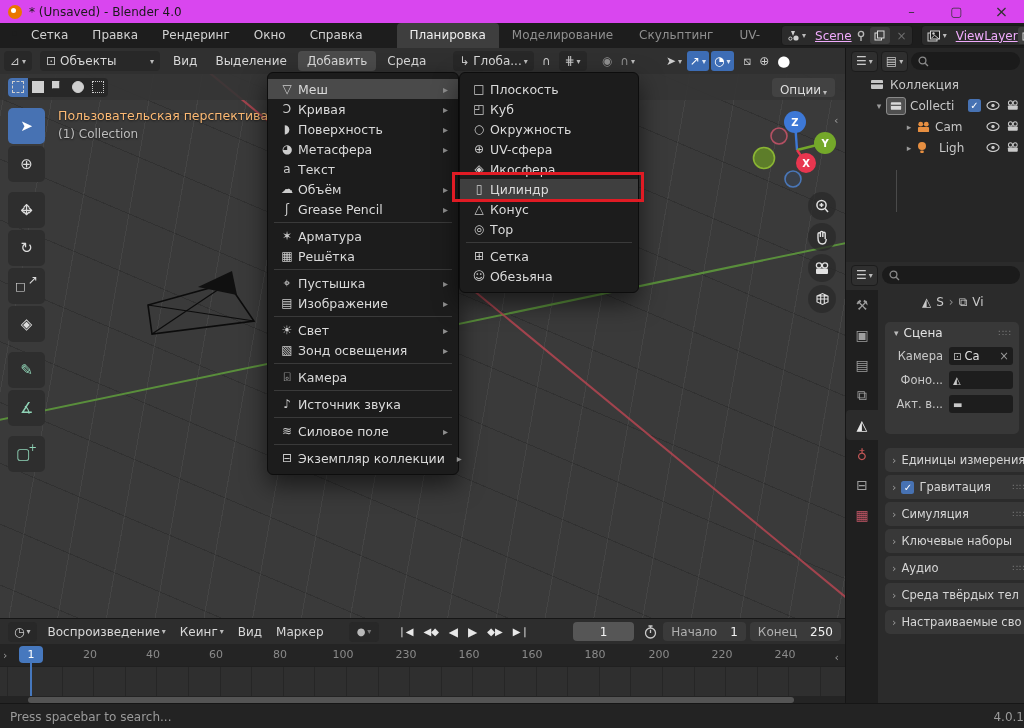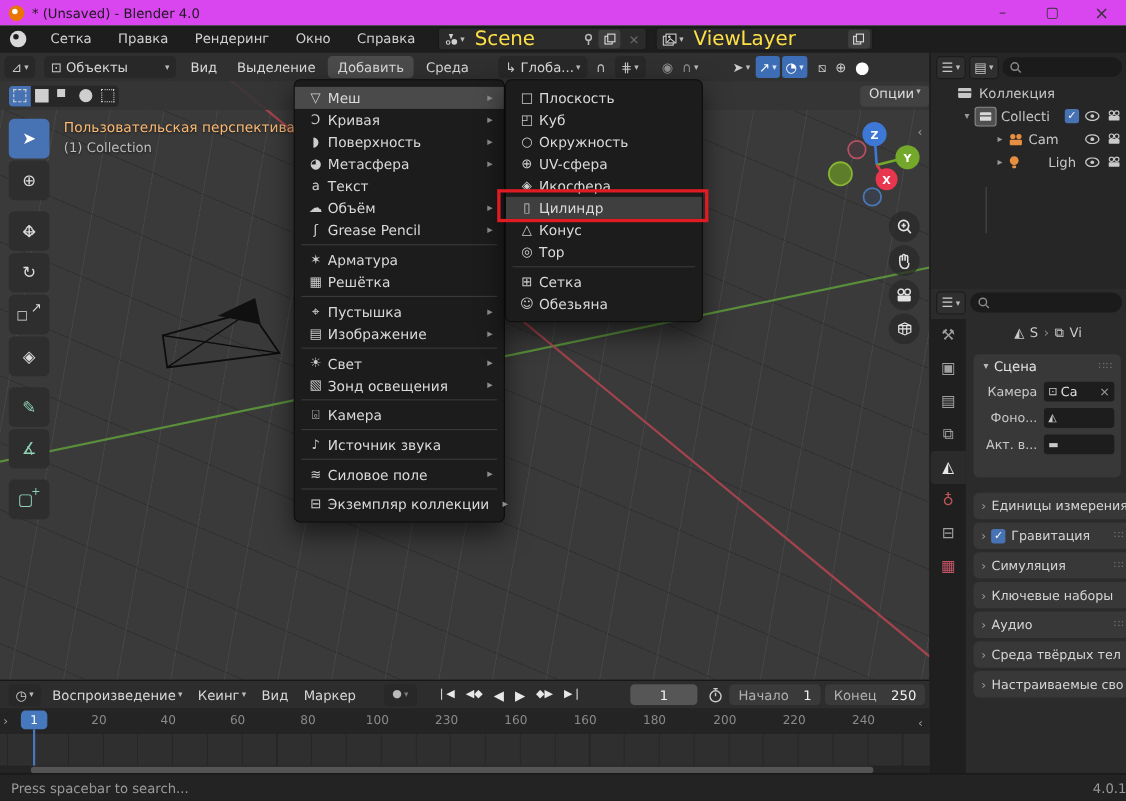--- a/index.html
+++ b/index.html
@@ -20,21 +20,21 @@
   
   .topbar{left:0;top:23px;width:1024px;height:25px;background:#1d1d1d;display:flex;align-items:center;}
   .blogo2{width:15px;height:15px;border-radius:50%;background:#d8d8d8;margin:0 10px 0 9px;position:relative;}
   .blogo2::after{content:"";position:absolute;left:3px;top:3px;width:5px;height:5px;border-radius:50%;background:#1d1d1d;}
   .tmenu{padding:0 12px;color:#d2d2d2;height:25px;line-height:25px;}
   .wtabs{display:flex;margin-left:22px;height:25px;}
   .wtab{padding:0 13px;line-height:25px;color:#8f8f8f;}
   .wtab.active{background:#3e3e3e;color:#efefef;border-radius:4px 4px 0 0;}
   .idwidget{display:flex;align-items:center;background:#2b2b2b;border:1px solid #191919;border-radius:4px;height:19px;margin-left:8px;}
   .idwidget .ddico{padding:0 5px;color:#cfcfcf;display:flex;align-items:center;}
-  .idwidget .val{flex:1;color:#fde047;padding-left:4px;font-size:18px;}
+  .idwidget .val{flex:1;color:#f0abfc;padding-left:4px;font-size:12px;text-decoration:underline;}
   .sqbtn{width:20px;height:17px;background:#3f3f3f;border-radius:3px;display:flex;align-items:center;justify-content:center;margin-right:2px;}
   .xdim{color:#6d6d6d;padding:0 5px;}
   .chev{font-size:8px;color:#bbb;margin-left:2px;}
 
   
   .vheader{left:0;top:48px;width:845px;height:26px;background:#303030;display:flex;align-items:center;border-bottom:1px solid #232323;}
   .hitem{padding:0 9px;color:#d8d8d8;line-height:26px;white-space:nowrap;}
   .hactive{background:#4b4b4b;border-radius:4px;line-height:20px;padding:0 9px;margin:0 2px;}
   .dd{display:flex;align-items:center;background:#282828;border-radius:4px;height:20px;padding:0 6px;margin:0 4px;color:#d8d8d8;}
   .ico{color:#c9c9c9;font-size:12px;}
@@ -48,21 +48,21 @@
       repeating-linear-gradient(100deg, rgba(255,255,255,.05) 0 1px, transparent 1px 48px),
       repeating-linear-gradient(23deg, rgba(0,0,0,.16) 0 1px, transparent 1px 56px);}
   .axis-green{position:absolute;left:-6px;top:346px;width:900px;height:1.6px;background:#5f9e3c;transform:rotate(-11.8deg);transform-origin:left center;opacity:.85;}
   .axis-red{position:absolute;left:205px;top:-6px;width:850px;height:1.6px;background:#bd4653;transform:rotate(39.5deg);transform-origin:left center;opacity:.8;}
   .toolstrip{left:0;top:74px;width:845px;height:26px;background:#353535e6;display:flex;align-items:center;}
   .selmodes{display:flex;background:#272727;border-radius:4px;margin-left:8px;overflow:hidden;}
   .selmode{width:20px;height:19px;display:flex;align-items:center;justify-content:center;}
   .selmode span{width:10px;height:10px;border:1px dashed #cfcfcf;display:block;}
   .selmode.active{background:#4772b3;}
   .selmode .fill{background:#cfcfcf;border-style:solid;}
-  .optbtn{margin-left:auto;background:#424242;border-radius:4px;height:19px;display:flex;align-items:flex-start;padding:0 8px;color:#dedede;}
+  .optbtn{margin-left:auto;margin-right:10px;background:#424242;border-radius:4px;height:19px;display:flex;align-items:flex-end;padding:0 8px;color:#dedede;}
   .ovl1{left:58px;top:108px;color:#fdba74;font-size:12.5px;text-shadow:0 1px 2px rgba(0,0,0,.6);}
   .ovl2{left:58px;top:127px;color:#bdbdbd;font-size:12px;text-shadow:0 1px 2px rgba(0,0,0,.6);}
   .toolcol{left:8px;top:108px;display:flex;flex-direction:column;gap:2px;}
   .tbtn{width:37px;height:36px;background:#2e2e2e;border-radius:5px;display:flex;align-items:center;justify-content:center;color:#dcdcdc;font-size:15px;}
   .tbtn.active{background:#4772b3;color:#fff;}
   .tgap{height:6px;}
   .navbtn{width:28px;height:28px;border-radius:50%;background:rgba(42,42,42,.75);display:flex;align-items:center;justify-content:center;color:#e2e2e2;}
   .edgechev{color:#9a9a9a;font-size:11px;}
 
   
@@ -145,20 +145,26 @@
     </span>
   </div>
 
   <div class="r topbar">
     <span class="blogo2"></span>
     <span class="tmenu">Сетка</span>
     <span class="tmenu">Правка</span>
     <span class="tmenu">Рендеринг</span>
     <span class="tmenu">Окно</span>
     <span class="tmenu">Справка</span>
+    <span class="wtabs">
+      <span class="wtab active">Планировка</span>
+      <span class="wtab">Моделирование</span>
+      <span class="wtab">Скульптинг</span>
+      <span class="wtab">UV-</span>
+    </span>
     <span class="idwidget" style="width:188px">
       <span class="ddico">
           <svg width="13" height="12" viewBox="0 0 13 12">
             <path d="M4 1 L8 1 L6 6 Z" fill="#cfcfcf"></path>
             <circle cx="9" cy="8" r="2.6" fill="#cfcfcf"></circle>
             <circle cx="3.4" cy="8.6" r="1.6" fill="none" stroke="#cfcfcf"></circle>
           </svg>
           <span class="chev">▾</span>
         </span>
       <span class="val">Scene</span>
@@ -519,21 +525,21 @@
         </span>
     </div>
     <div class="orow" style="padding-left:56px">
       <span class="disc">▸</span>
       <span class="oico orange">
           <svg width="12" height="13" viewBox="0 0 12 13">
             <circle cx="6" cy="5" r="4" fill="#e78f41"></circle>
             <rect x="4.2" y="9.4" width="3.6" height="2.6" rx="1" fill="#e78f41"></rect>
           </svg>
         </span>
-      <span style="flex:1;overflow:hidden;margin-left:20px">Ligh</span>
+      <span style="flex:1;overflow:hidden;margin-left:6px">Ligh</span>
       <span style="margin-right:6px">
           <svg width="14" height="9" viewBox="0 0 14 9">
             <ellipse cx="7" cy="4.5" rx="6" ry="4" fill="none" stroke="#c9c9c9" stroke-width="1.2"></ellipse>
             <circle cx="7" cy="4.5" r="1.7" fill="#c9c9c9"></circle>
           </svg>
         </span>
       <span style="margin-right:5px">
           <svg width="14" height="11" viewBox="0 0 16 13">
             <circle cx="5" cy="3.4" r="2.4" fill="none" stroke="#c9c9c9" stroke-width="1.2"></circle>
             <circle cx="10.6" cy="3.4" r="2.4" fill="none" stroke="#c9c9c9" stroke-width="1.2"></circle>

